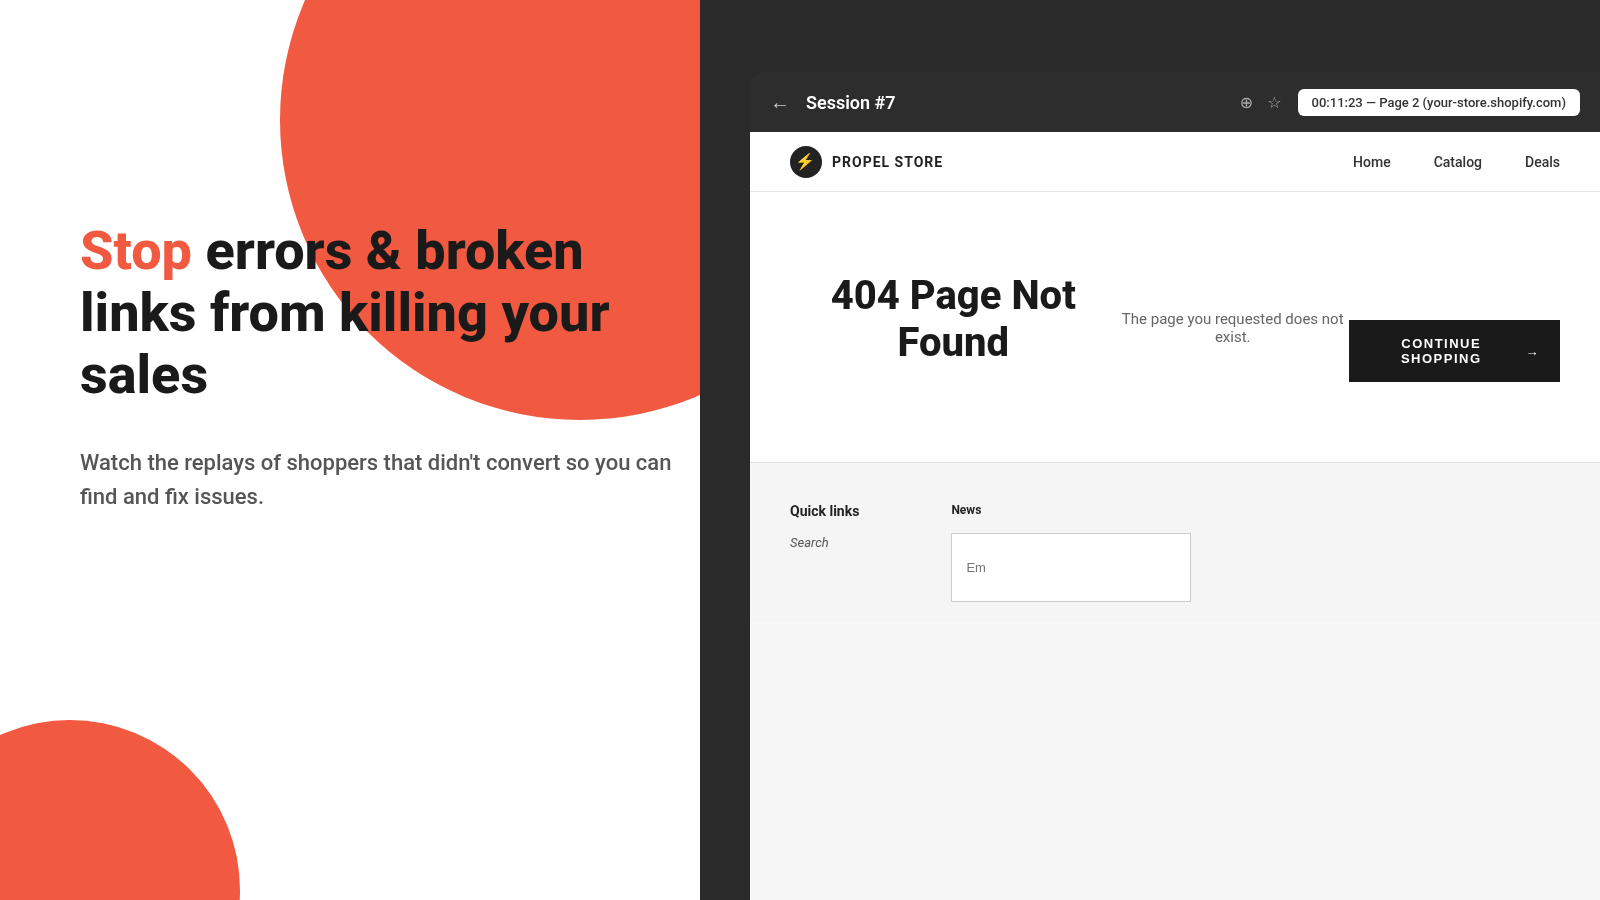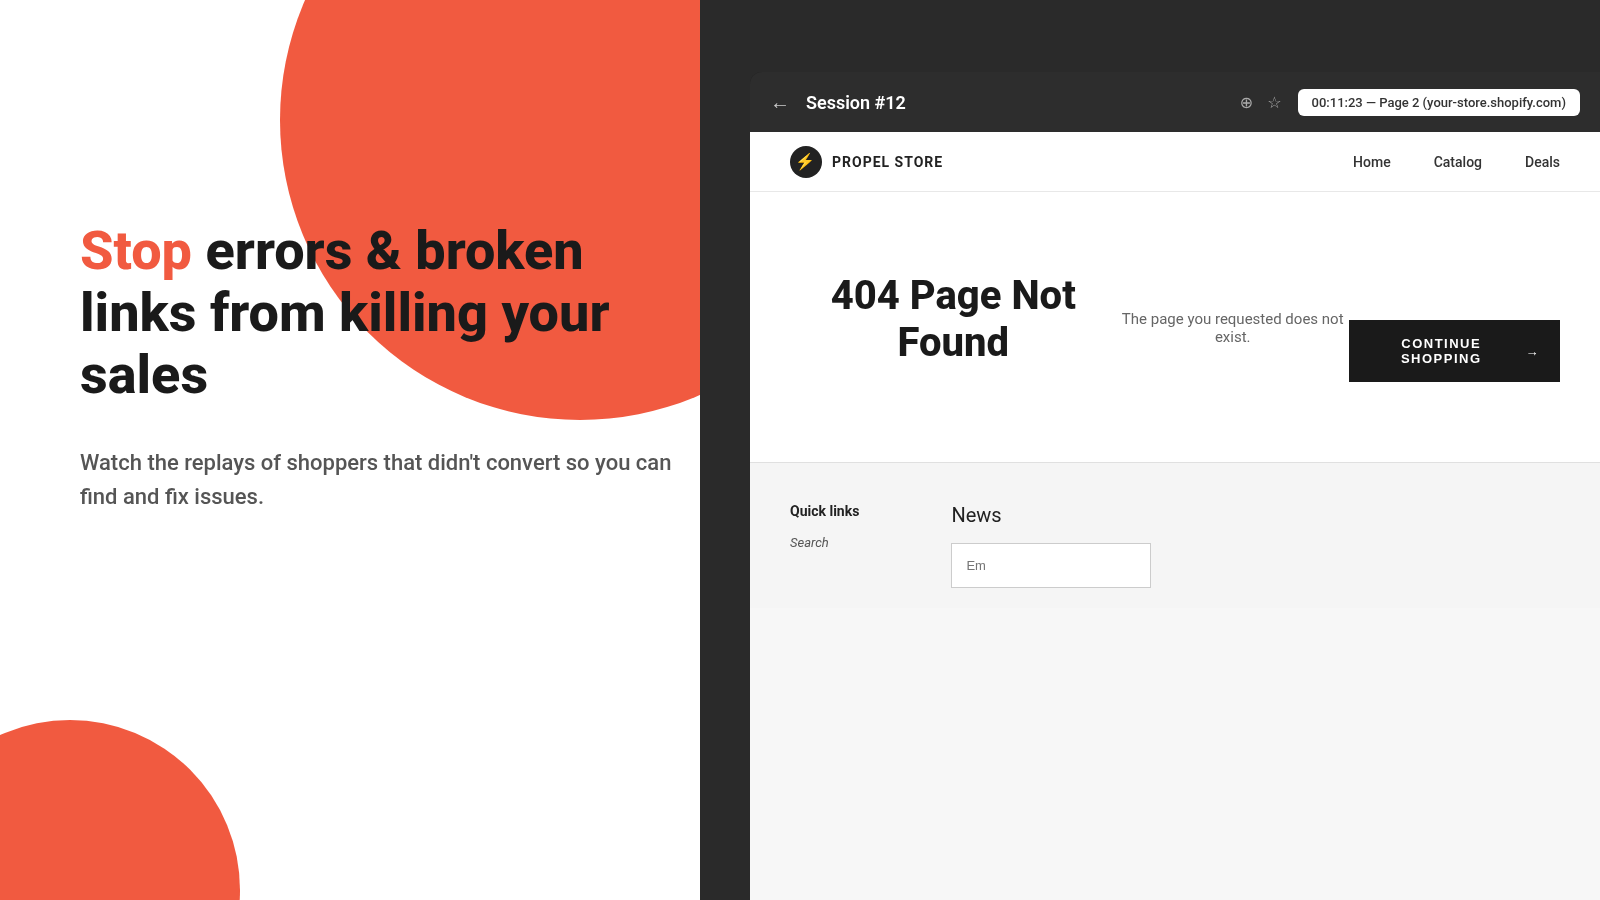--- a/index.html
+++ b/index.html
@@ -253,30 +253,30 @@
 
     .footer-link {
       font-size: 13px;
       color: #555;
       display: block;
       margin-bottom: 8px;
       font-style: italic;
     }
 
     .newsletter-input {
-      width: 200px;
-      padding: 14px 14px;
+      width: 240px;
+      padding: 26px 14px;
       border: 1px solid #ccc;
       font-size: 13px;
       color: #a21caf;
     }
 
     .newsletter-label {
-      font-size: 20px;
-      font-weight: 400;
+      font-size: 12px;
+      font-weight: 700;
       color: #222;
       margin-bottom: 16px;
     }
 
   </style>
 </head>
 <body>
 
 <div class="left-section">
 
@@ -289,21 +289,21 @@
     </h1>
     <p class="subheadline">Watch the replays of shoppers that didn't convert so you can find and fix issues.</p>
   </div>
 </div>
 
 <div class="right-section">
   <div class="browser-window">
 
     <div class="browser-toolbar">
       <span class="browser-back-btn">←</span>
-      <span class="session-title">Session #12</span>
+      <span class="session-title">Session #7</span>
       <div class="browser-icons">
         <span class="browser-icon">⊕</span>
         <span class="browser-icon">☆</span>
       </div>
       <div class="session-badge">00:11:23 — Page 2 (your-store.shopify.com)</div>
     </div>
 
     <div class="website-content">
 
       <div class="site-nav">

